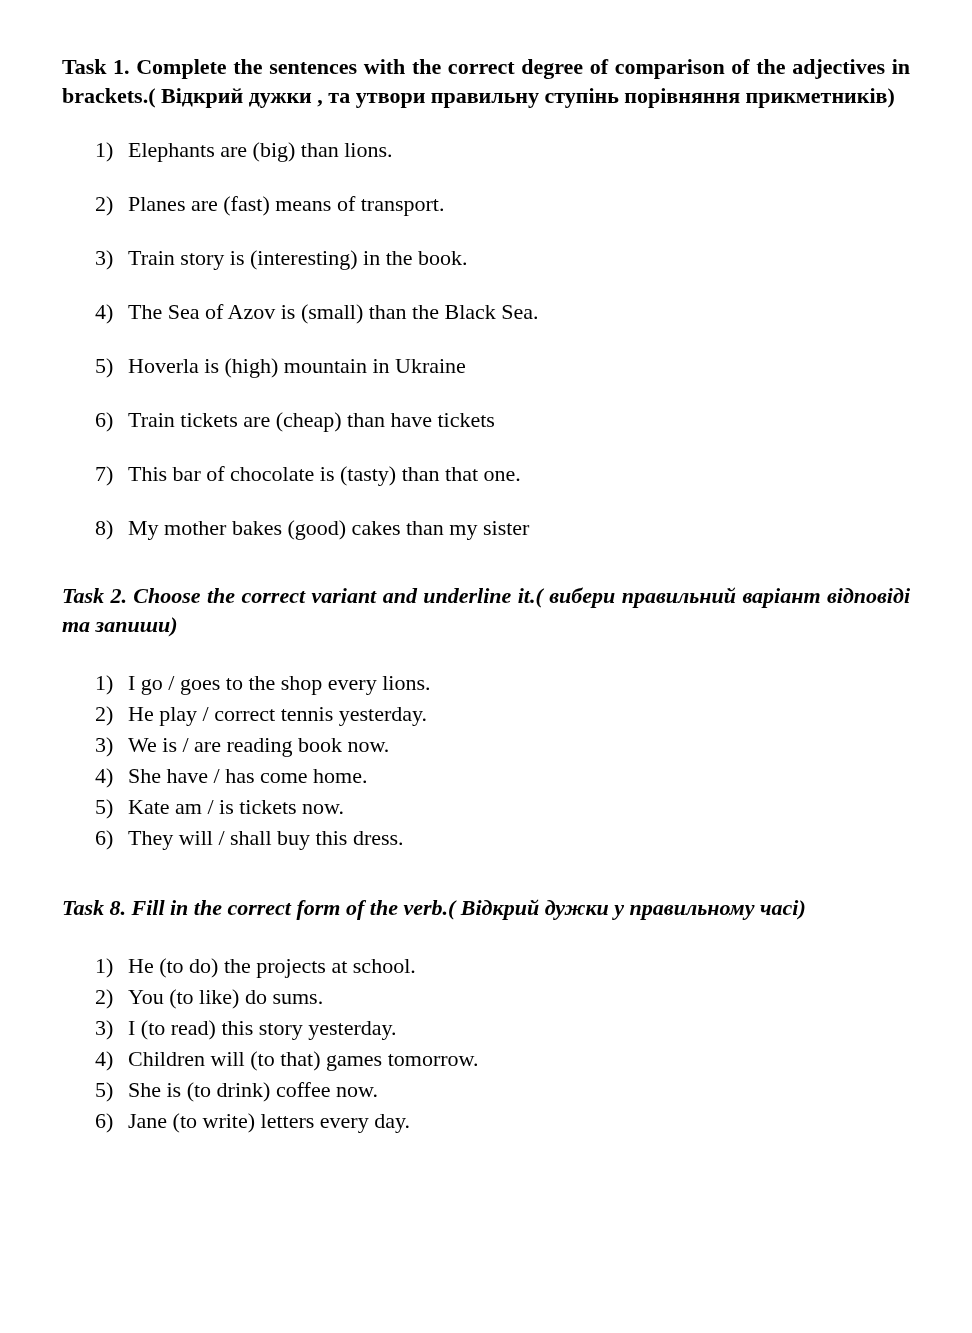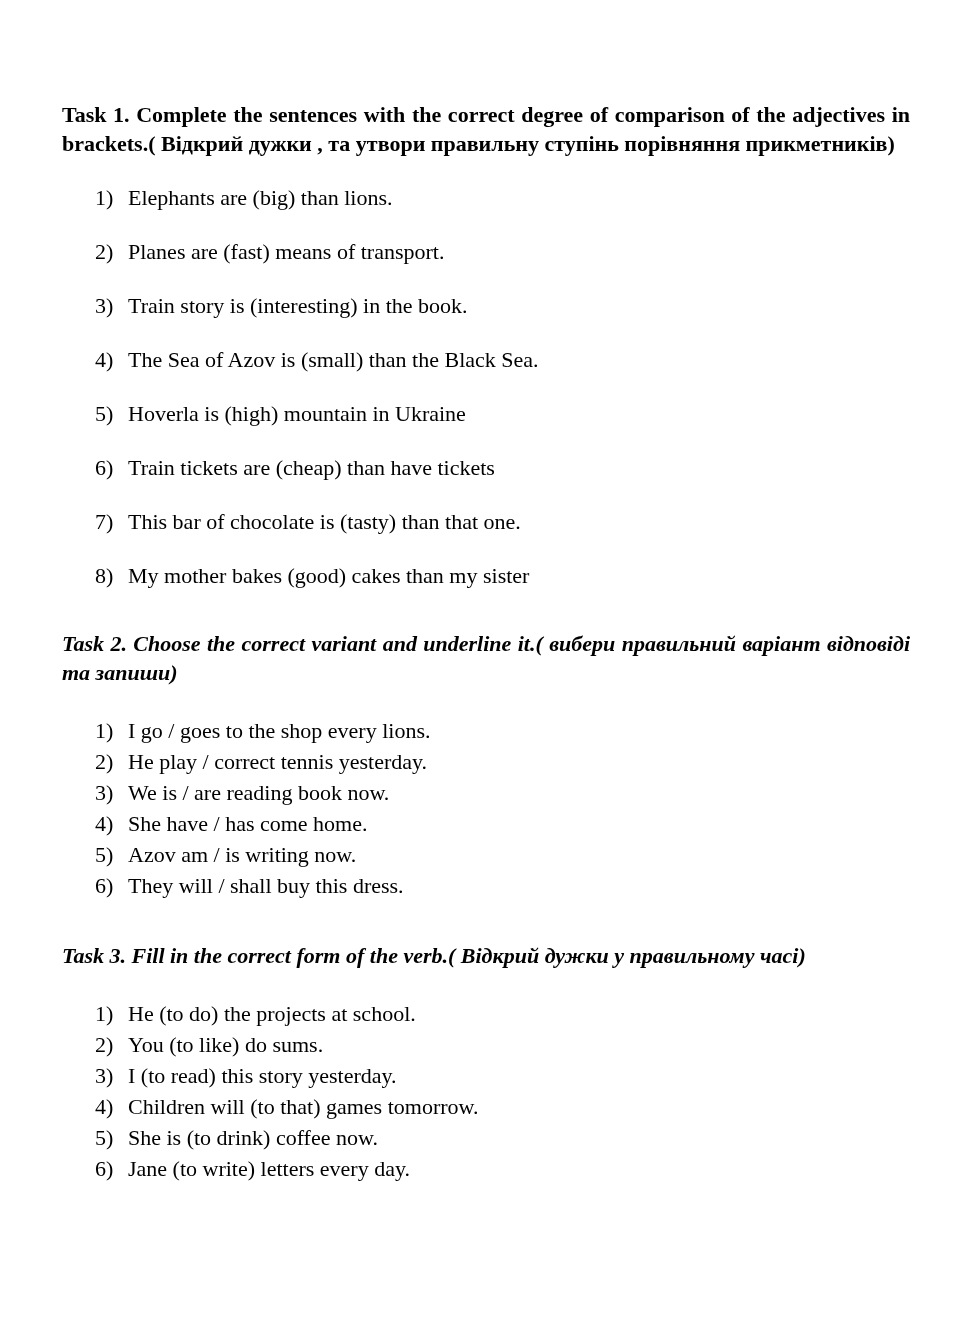--- a/index.html
+++ b/index.html
@@ -12,21 +12,21 @@
     height: 1333px;
     font-family: "Liberation Serif", "DejaVu Serif", serif;
     color: #000000;
     position: relative;
     overflow: hidden;
   }
   .page {
     box-sizing: border-box;
     width: 972px;
     height: 1063px;
-    padding: 100px 62px 40px 62px;
+    padding: 52px 62px 40px 62px;
   }
   .task-title {
     font-size: 22px;
     line-height: 29px;
     font-weight: bold;
     text-align: justify;
     text-align-last: left;
     margin: 0;
   }
   .task-title.italic {
@@ -125,31 +125,31 @@
       <div class="item">
         <span class="num">3)</span>
         <span class="txt">We is / are reading book now.</span>
       </div>
       <div class="item">
         <span class="num">4)</span>
         <span class="txt">She have / has come home.</span>
       </div>
       <div class="item">
         <span class="num">5)</span>
-        <span class="txt">Azov am / is writing now.</span>
+        <span class="txt">Kate am / is tickets now.</span>
       </div>
       <div class="item">
         <span class="num">6)</span>
         <span class="txt">They will / shall buy this dress.</span>
       </div>
     </div>
   </div>
 
   <div class="section section-task3">
-    <p class="task-title italic">Task 3. Fill in the correct form of the verb.( Відкрий дужки у правильному часі)</p>
+    <p class="task-title italic">Task 8. Fill in the correct form of the verb.( Відкрий дужки у правильному часі)</p>
     <div class="list tight">
       <div class="item">
         <span class="num">1)</span>
         <span class="txt">He (to do) the projects at school.</span>
       </div>
       <div class="item">
         <span class="num">2)</span>
         <span class="txt">You (to like) do sums.</span>
       </div>
       <div class="item">

